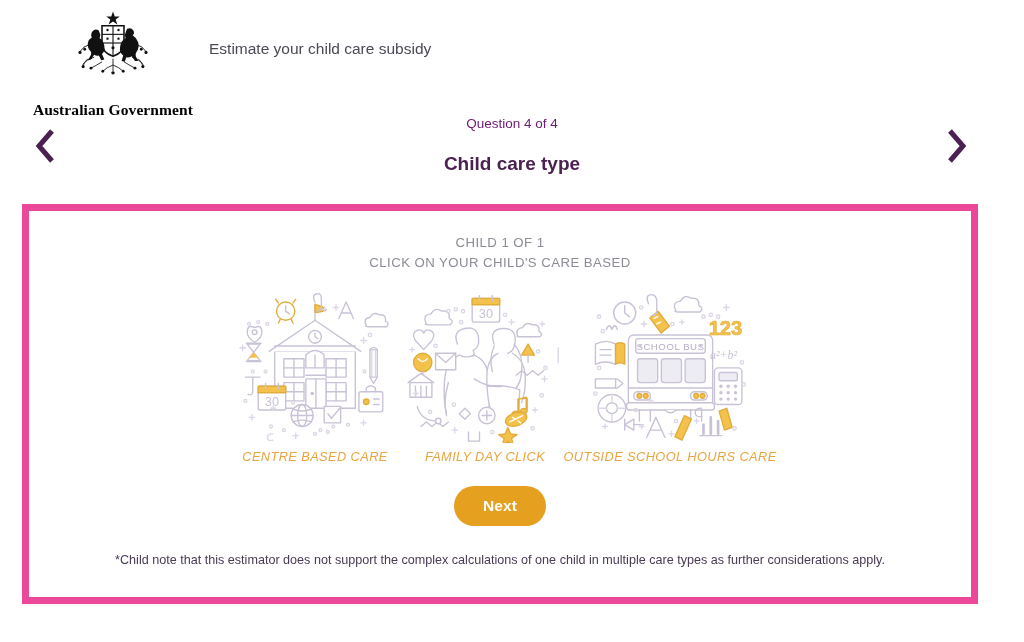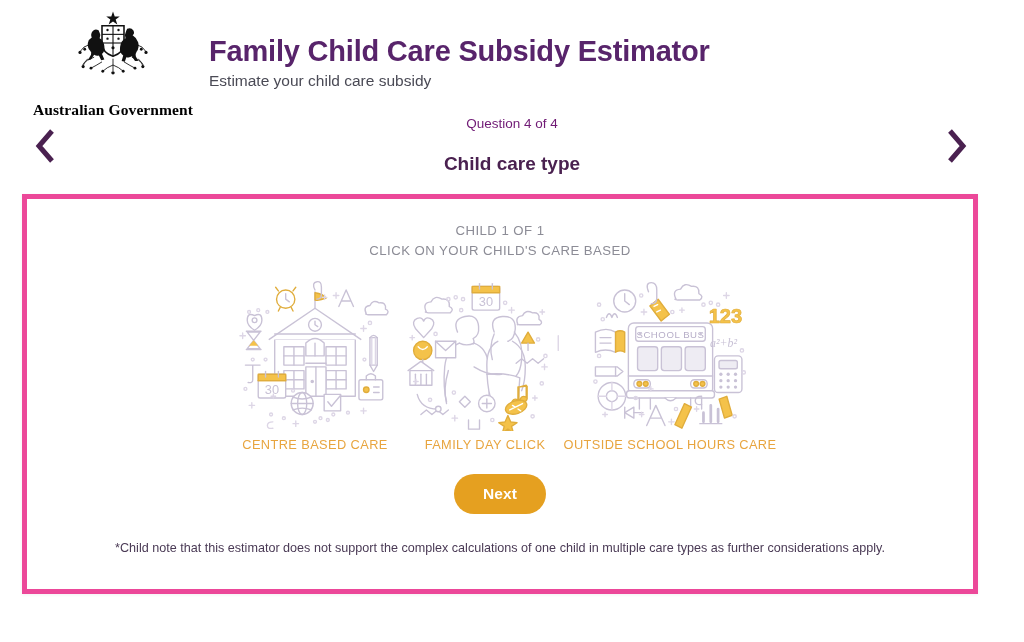--- a/index.html
+++ b/index.html
@@ -111,25 +111,25 @@
     font-weight: bold;
     color: #4a2150;
     margin-top: 19px;
     line-height: 1.25;
   }
 
   
   .card {
     position: absolute;
     left: 22px;
-    top: 194px;
+    top: 204px;
     width: 956px;
     height: 400px;
     background: #ffffff;
-    border: 5px solid #ec4899;
+    border: 7px solid #ec4899;
     box-shadow: 0 1px 3px rgba(0,0,0,0.055);
   }
 
   .card-head {
     text-align: center;
     padding-top: 22px;
   }
 
   .card-head div {
     font-size: 13.2px;
@@ -163,20 +163,21 @@
   }
   .illus-wide { width: 175px; }
 
   .option-label {
     margin-top: 6px;
     font-size: 12.8px;
     color: #E8A53F;
     letter-spacing: 0.4px;
     white-space: nowrap;
     text-align: center;
+    font-style: italic;
   }
 
   
   .next-wrap {
     display: flex;
     justify-content: center;
     margin-top: 22px;
   }
 
   .next-btn {
@@ -256,21 +257,20 @@
             <circle cx="47" cy="78" r="1.8"></circle>
               <circle cx="73" cy="78" r="1.8"></circle>
             <circle cx="60" cy="80" r="2.2"></circle>
           </g>
         </g>
       </svg>
       <div class="crest-wordmark">Australian Government</div>
     </div>
 
     <div class="title-block">
-      <div class="app-title">Family Child Care Subsidy Estimator</div>
       <div class="app-subtitle">Estimate your child care subsidy</div>
     </div>
   </div>
 
   <div class="qnav">
 
     <div class="chev chev-left">
       <svg width="20" height="34" viewBox="0 0 20 34">
         <path d="M17 2 L4 17 L17 32" fill="none" stroke="#4a2150" stroke-width="5" stroke-linecap="butt" stroke-linejoin="miter"></path>
       </svg>

